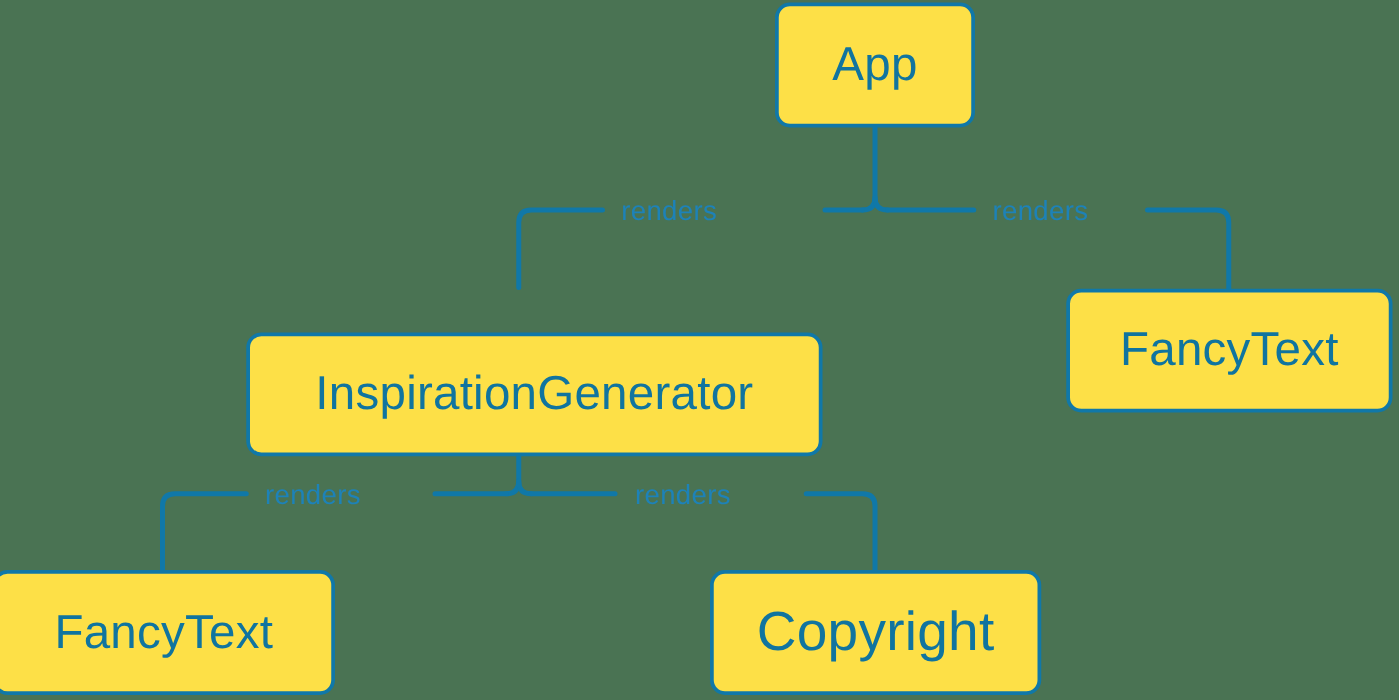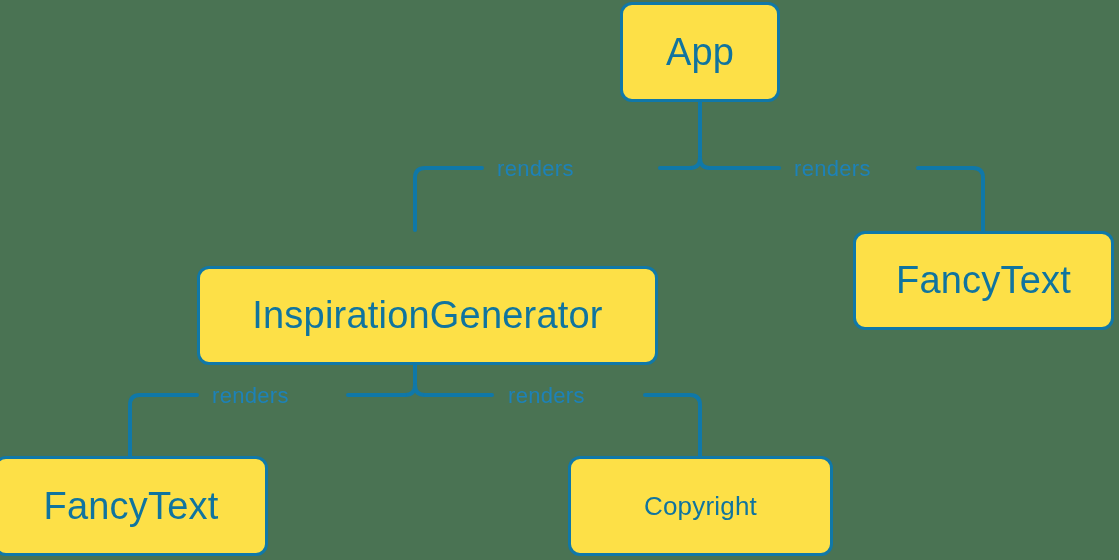--- a/index.html
+++ b/index.html
@@ -75,21 +75,21 @@
     height: 100px;
   }
   #node-fancytext-left .node-label { font-size: 38px; }
 
   #node-copyright {
     left: 568px;
     top: 456px;
     width: 265px;
     height: 100px;
   }
-  #node-copyright .node-label { font-size: 26px; }
+  #node-copyright .node-label { font-size: 44px; }
 
   .edge-label {
     position: absolute;
     color: #1d82b8;
     font-size: 22px;
     letter-spacing: 0.3px;
     white-space: nowrap;
   }
   #edge-label-app-inspiration { left: 497px; top: 156px; }
   #edge-label-app-fancytext  { left: 794px; top: 156px; }

